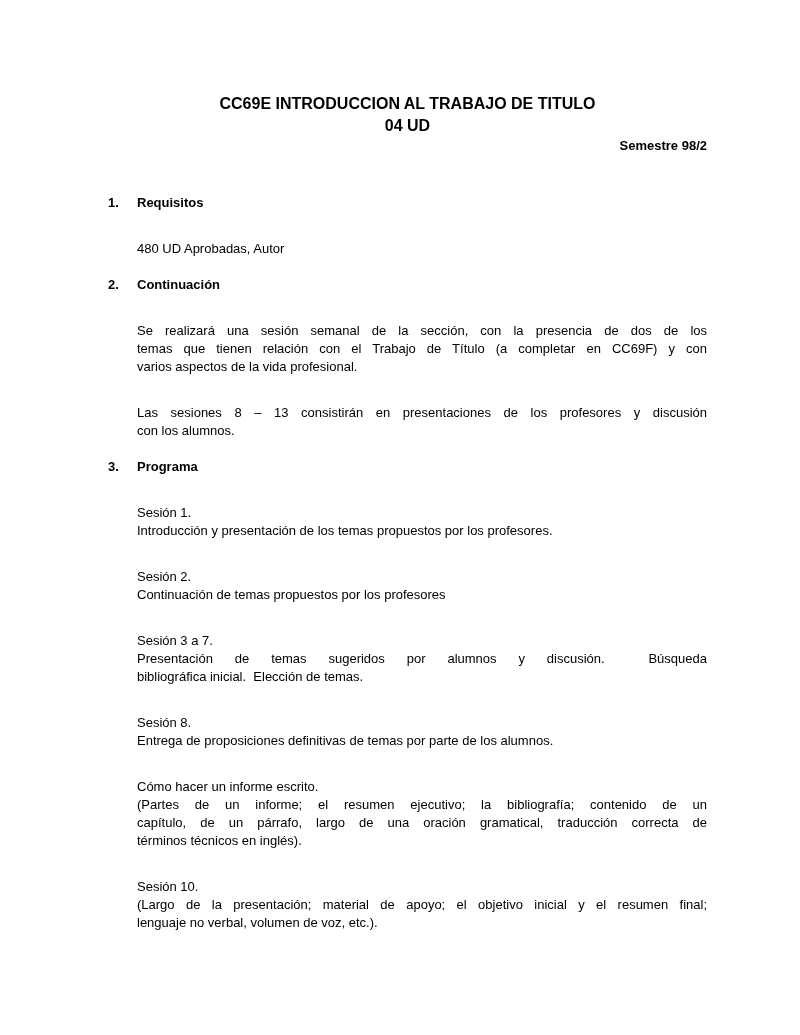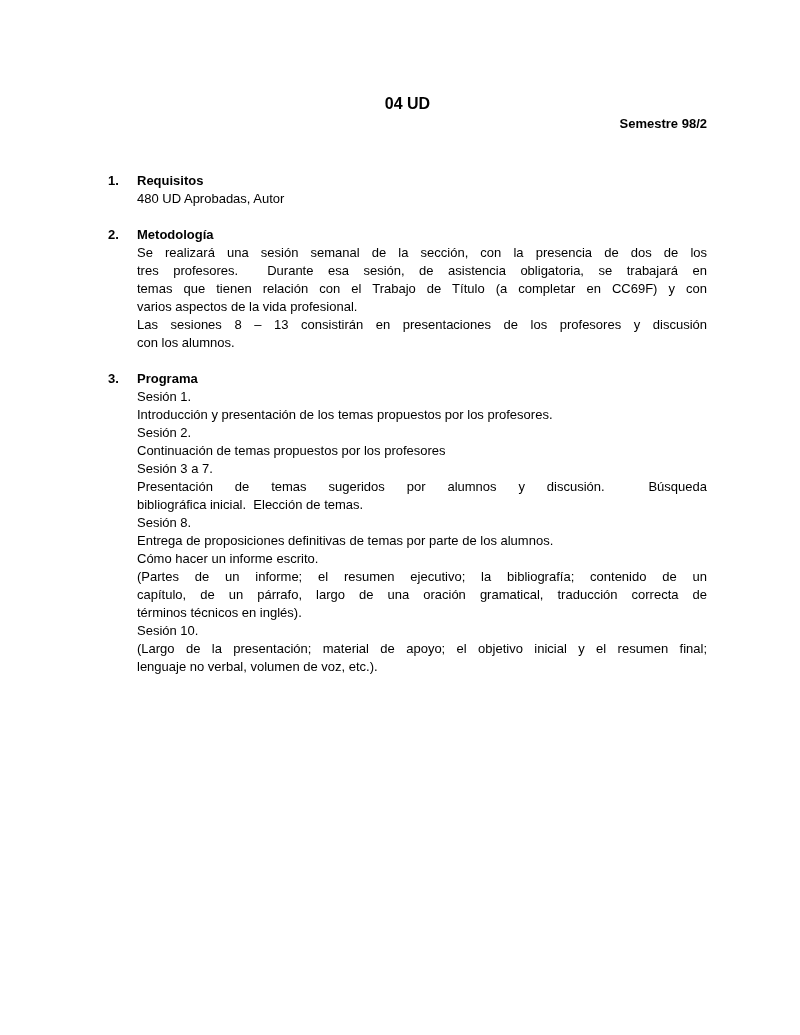--- a/index.html
+++ b/index.html
@@ -18,53 +18,53 @@
   .semestre { text-align: right; font-weight: bold; }
 
   .section { display: flex; }
   .section-1 { margin-top: 39px; }
   .section-2 { margin-top: 18px; }
   .section-3 { margin-top: 18px; }
   .num  { width: 29px; flex: none; font-weight: bold; }
   .content { width: 570px; flex: none; }
   .heading { font-weight: bold; }
 
-  .block { margin-top: 0; }
+  .block { margin-top: 28px; }
   .line { white-space: pre-wrap; }
   .j { text-align: justify; text-align-last: justify; }
 </style>
 </head>
 <body>
 
 <div class="page">
   <div class="doc">
 
     <div class="title-block">
+      <div>CC69E INTRODUCCION AL TRABAJO DE TITULO</div>
       <div>04 UD</div>
     </div>
 
     <div class="semestre">Semestre 98/2</div>
 
     <div class="section section-1">
       <div class="num">1.</div>
       <div class="content">
         <div class="heading">Requisitos</div>
         <div class="block">
           <div class="line">480 UD Aprobadas, Autor</div>
         </div>
       </div>
     </div>
 
     <div class="section section-2">
       <div class="num">2.</div>
       <div class="content">
-        <div class="heading">Metodología</div>
+        <div class="heading">Continuación</div>
         <div class="block">
           <div class="line j">Se realizará una sesión semanal de la sección, con la presencia de dos de los</div>
-          <div class="line j">tres profesores.  Durante esa sesión, de asistencia obligatoria, se trabajará en</div>
           <div class="line j">temas que tienen relación con el Trabajo de Título (a completar en CC69F) y con</div>
           <div class="line">varios aspectos de la vida profesional.</div>
         </div>
         <div class="block">
           <div class="line j">Las sesiones 8 – 13 consistirán en presentaciones de los profesores y discusión</div>
           <div class="line">con los alumnos.</div>
         </div>
       </div>
     </div>
 

